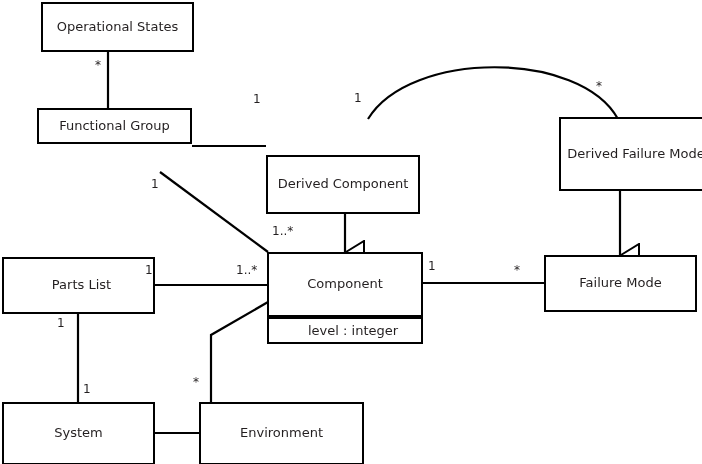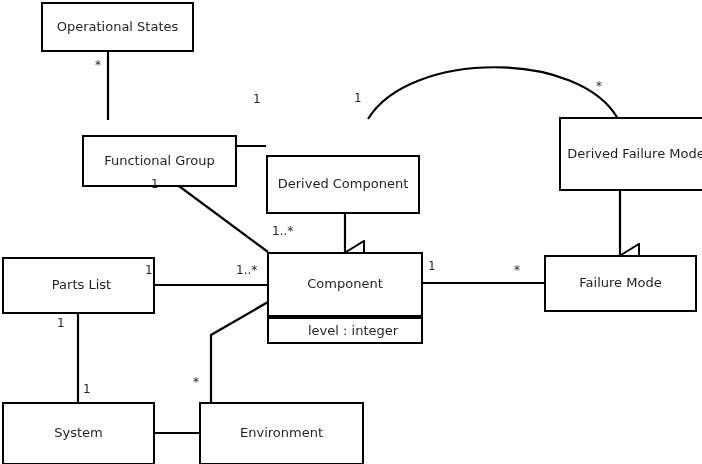--- a/index.html
+++ b/index.html
@@ -90,21 +90,21 @@
         <path d="M 423 283 L 544 283"></path>
         <path d="M 211 402 L 211 335 L 268 302"></path>
         <path d="M 155 433 L 199 433"></path>
       </g>
   </svg>
 
   <div id="class-layer">
       <div class="uml-class" style="left: 41px; top: 2px; width: 153px; height: 50px;">
         <div class="class-name">Operational States</div>
       </div>
-      <div class="uml-class" style="left: 37px; top: 135px; width: 155px; height: 52px; margin-left: 45px;">
+      <div class="uml-class" style="left: 37px; top: 108px; width: 155px; height: 36px;">
         <div class="class-name">Functional Group</div>
       </div>
       <div class="uml-class" style="left: 266px; top: 117px; width: 154px; height: 59px; margin-top: 38px;">
         <div class="class-name">Derived Component</div>
       </div>
       <div class="uml-class" style="left: 543px; top: 117px; width: 154px; height: 74px; margin-left: 16px;">
         <div class="class-name">Derived Failure Mode</div>
       </div>
       <div class="uml-class" style="left: 2px; top: 257px; width: 153px; height: 57px; padding-left: 6px;">
         <div class="class-name">Parts List</div>

